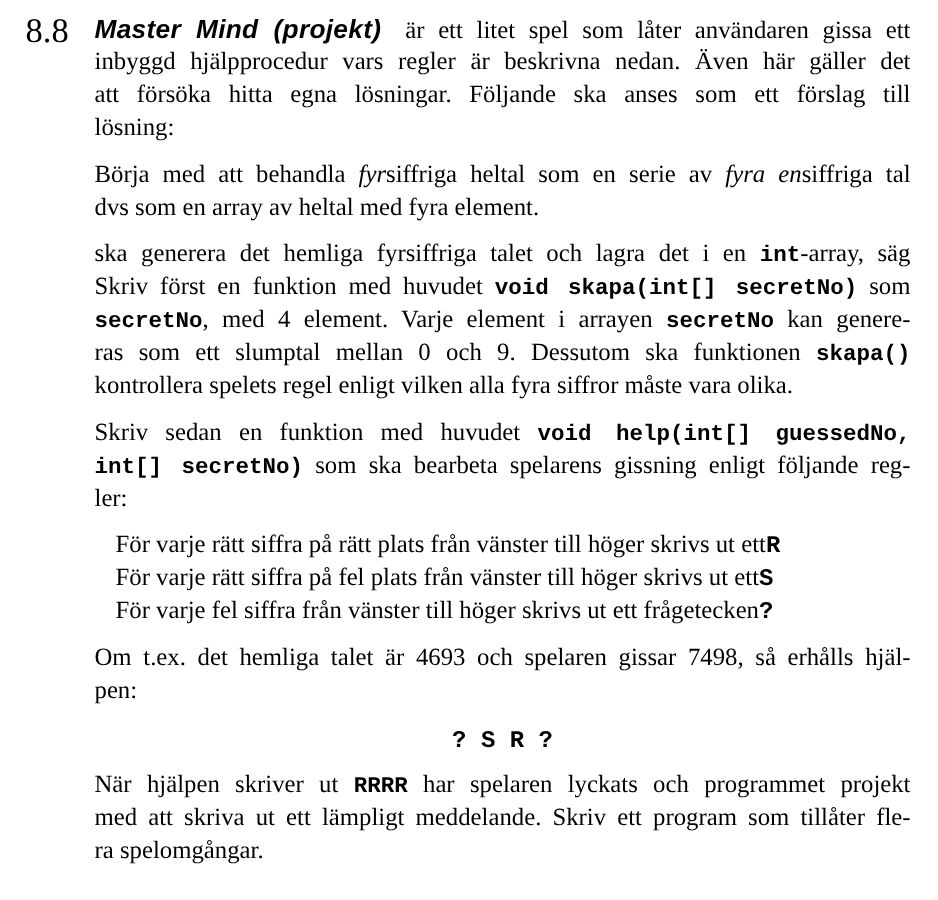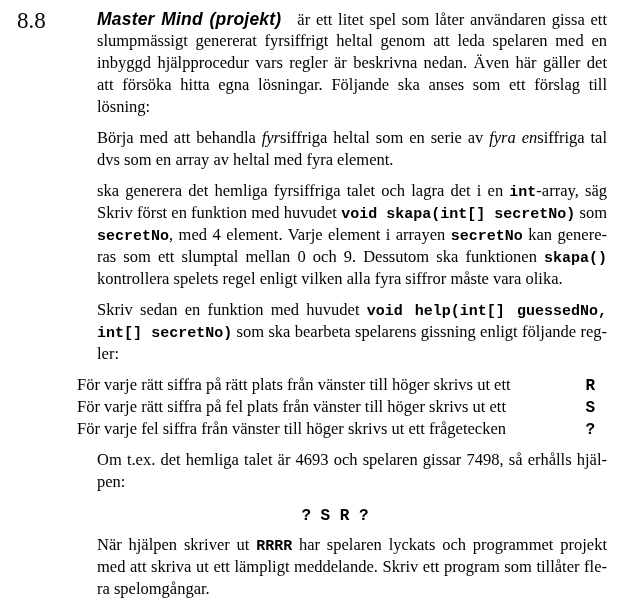--- a/index.html
+++ b/index.html
@@ -34,41 +34,39 @@
     width: 544px;
   }
   .para { margin: 0 0 9px 0; }
   .line {
     font-size: 16.5px;
     line-height: 22px;
     height: 22px;
     overflow: hidden;
     text-align: justify;
     text-align-last: justify;
-    margin-left: 34px;
   }
   .line.last { text-align-last: left; }
   .head {
     font-family: "Liberation Sans", sans-serif;
     font-weight: bold;
     font-style: italic;
     font-size: 17.5px;
     margin-right: 16px;
     letter-spacing: 0.2px;
   }
   .i { font-style: italic; }
   .m {
     font-family: "Liberation Mono", monospace;
     font-weight: bold;
     font-size: 15px;
   }
   .rules { margin: 0 0 9px 0; }
   .rule-row {
     display: flex;
-    justify-content: space-between;
     align-items: baseline;
     padding-left: 14px;
     width: 518px;
     font-size: 16.5px;
     line-height: 22px;
     height: 22px;
   }
   .rule-letter {
     font-family: "Liberation Mono", monospace;
     font-weight: bold;
@@ -86,21 +84,20 @@
 </style>
 </head>
 <body>
 
 <div class="page">
   <div class="section-number">8.8</div>
   <div class="column">
     <div>
         <div class="para">
           <div class="line"><span class="head">Master Mind (projekt)</span><span>är ett litet spel som låter användaren gissa ett</span></div>
-          <div class="line"><span>slumpmässigt genererat fyrsiffrigt heltal genom att leda spelaren med en</span></div>
           <div class="line"><span>inbyggd hjälpprocedur vars regler är beskrivna nedan. Även här gäller det</span></div>
           <div class="line"><span>att försöka hitta egna lösningar. Följande ska anses som ett förslag till</span></div>
           <div class="line last"><span>lösning:</span></div>
         </div>
         <div class="para">
           <div class="line"><span>Börja med att behandla </span><span class="i">fyr</span><span>siffriga heltal som en serie av </span><span class="i">fyra en</span><span>siffriga tal</span></div>
           <div class="line last"><span>dvs som en array av heltal med fyra element.</span></div>
         </div>
         <div class="para">
           <div class="line"><span>ska generera det hemliga fyrsiffriga talet och lagra det i en </span><span class="m">int</span><span>-array, säg</span></div>

